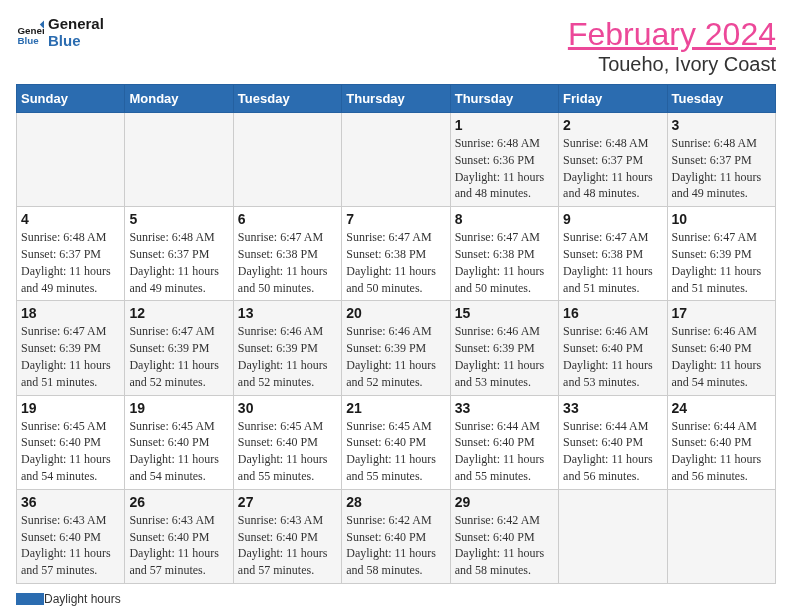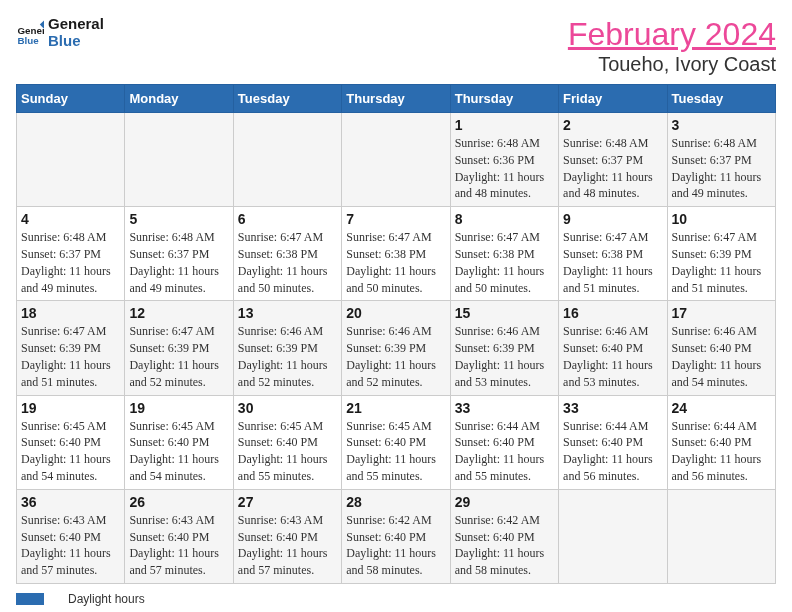--- a/index.html
+++ b/index.html
@@ -77,21 +77,21 @@
     .day-info {
       font-size: 12px;
       color: #333;
       line-height: 1.4;
       font-family: Liberation Serif, serif;
     }
     .footer {
       margin-top: 8px;
       display: flex;
       align-items: center;
-      gap: 24px;
+      gap: 0;
     }
     .footer-bar {
       display: inline-block;
       width: 28px;
       height: 12px;
       background: #2b6cb0;
     }
     .footer-text {
       font-size: 12px;
       color: #333;

